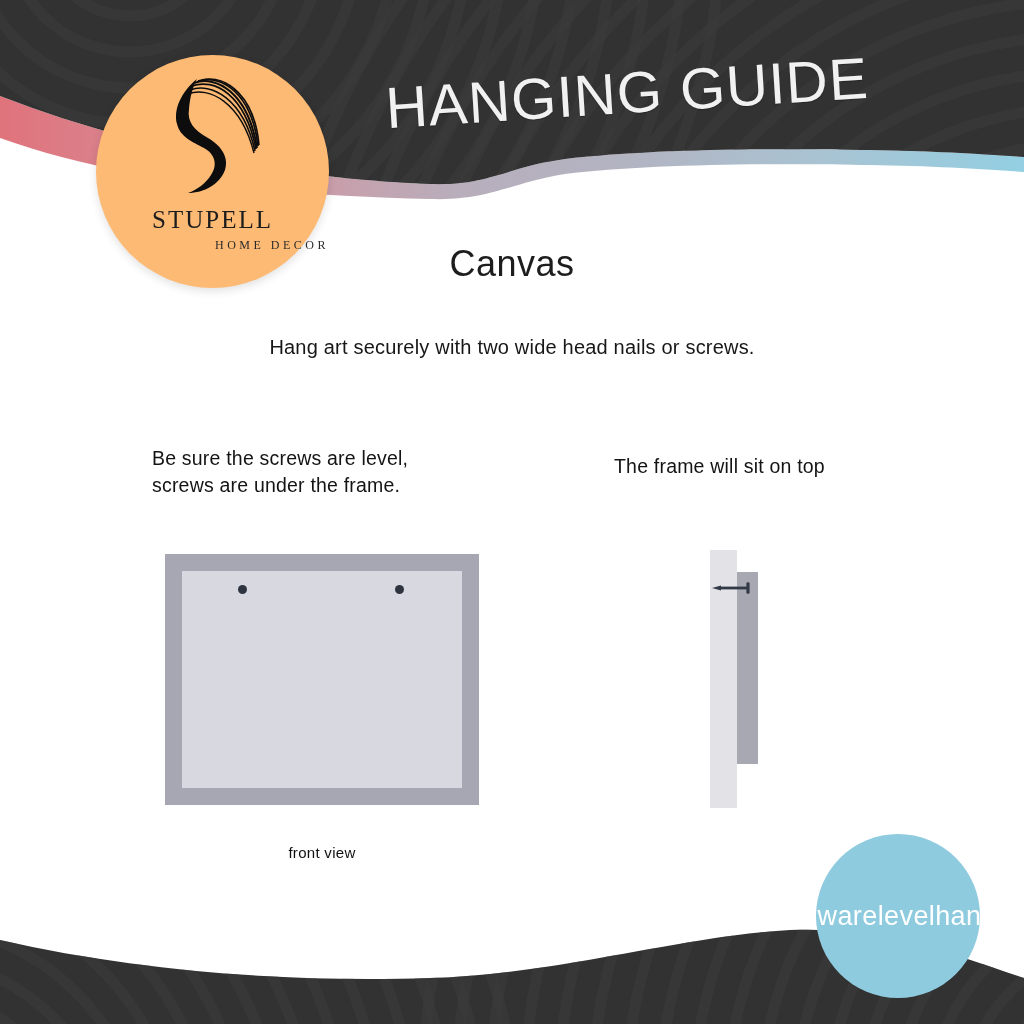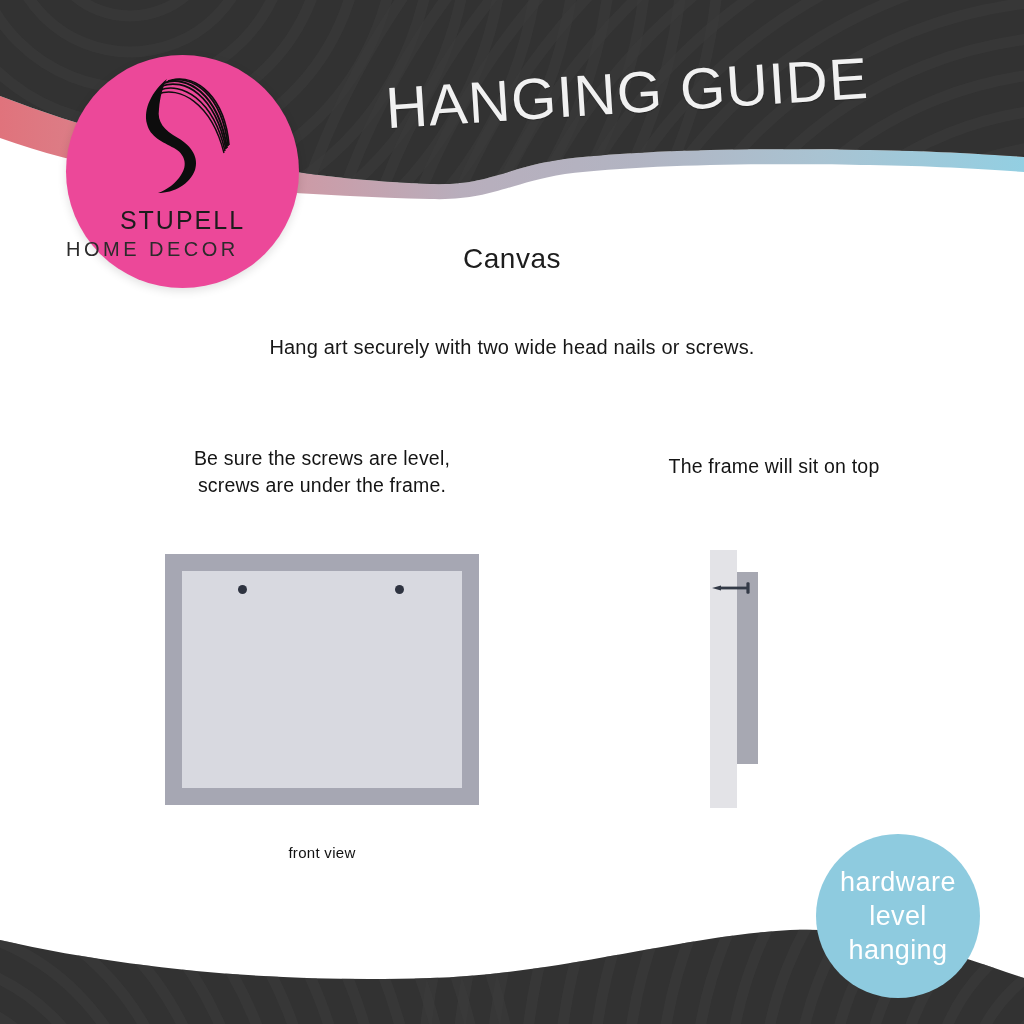--- a/index.html
+++ b/index.html
@@ -14,34 +14,35 @@
   .header-svg{left:0;top:0;}
   .header-title{
     left:362px;top:58px;width:530px;height:70px;line-height:70px;text-align:center;
     font-size:58px;letter-spacing:1px;color:#f1f1f1;
     transform:rotate(-3.6deg);white-space:nowrap;
     text-shadow:0 1px 1px rgba(0,0,0,.25);
   }
 
   
   .logo-circle{
-    left:66px;top:55px;width:233px;height:233px;border-radius:50%;background:#ec4899;
+    left:96px;top:55px;width:233px;height:233px;border-radius:50%;background:#fdba74;
     box-shadow:0 3px 10px rgba(0,0,0,.12);
+    font-family:Liberation Serif, serif;
   }
   .logo-swirl{position:absolute;left:68px;top:21px;}
   .logo-name{position:absolute;left:0;top:151px;width:233px;text-align:center;
     font-size:25px;letter-spacing:2px;color:#1c1c1c;}
-  .logo-tagline{position:absolute;left:0;top:183px;width:233px;text-align:left;
-    font-size:20px;letter-spacing:3.5px;color:#2b2b2b;}
-
-  
-  .product-type{left:262px;top:243px;width:500px;text-align:center;font-size:28px;color:#1d1d1d;letter-spacing:.5px;}
+  .logo-tagline{position:absolute;left:0;top:183px;width:233px;text-align:right;
+    font-size:12px;letter-spacing:3.5px;color:#2b2b2b;}
+
+  
+  .product-type{left:262px;top:243px;width:500px;text-align:center;font-size:36px;color:#1d1d1d;letter-spacing:.5px;}
   .instruction{left:62px;top:336px;width:900px;text-align:center;font-size:20px;color:#171717;letter-spacing:.2px;}
 
-  .note{font-size:19.5px;line-height:26.5px;text-align:center;color:#141414;letter-spacing:.2px;}
+  .note{font-size:19.5px;line-height:26.5px;text-align:left;color:#141414;letter-spacing:.2px;}
   .note-left{left:152px;top:445px;width:340px;}
   .note-right{left:614px;top:453px;width:320px;}
 
   
   .front-frame{
     left:165px;top:554px;width:314px;height:251px;box-sizing:border-box;
     background:#d8d9e0;border:17px solid #a6a7b3;
   }
   .screw-dot{position:absolute;width:9px;height:9px;border-radius:50%;background:#2e3340;}
   .dot-1{left:56px;top:14px;}
@@ -53,21 +54,21 @@
   .nail-svg{left:711px;top:580px;}
 
   .caption{font-size:15px;text-align:center;color:#111;letter-spacing:.3px;margin-top:9px;}
   .caption-front{left:222px;top:835px;width:200px;}
   .caption-side{left:636px;top:845px;width:200px;}
 
   
   .footer-svg{left:0;top:900px;}
   .badge{
     left:816px;top:834px;width:164px;height:164px;border-radius:50%;background:#8ecbdf;
-    display:flex;flex-direction:column;align-items:center;justify-content:center;
+    display:flex;flex-direction:row;align-items:center;justify-content:center;
     color:#ffffff;font-size:27px;line-height:34px;text-align:center;letter-spacing:.4px;
   }
 </style>
 </head>
 <body>
 
 <div class="page">
 
   <svg class="abs header-svg" width="1024" height="210" viewBox="0 0 1024 210">
     <defs>

